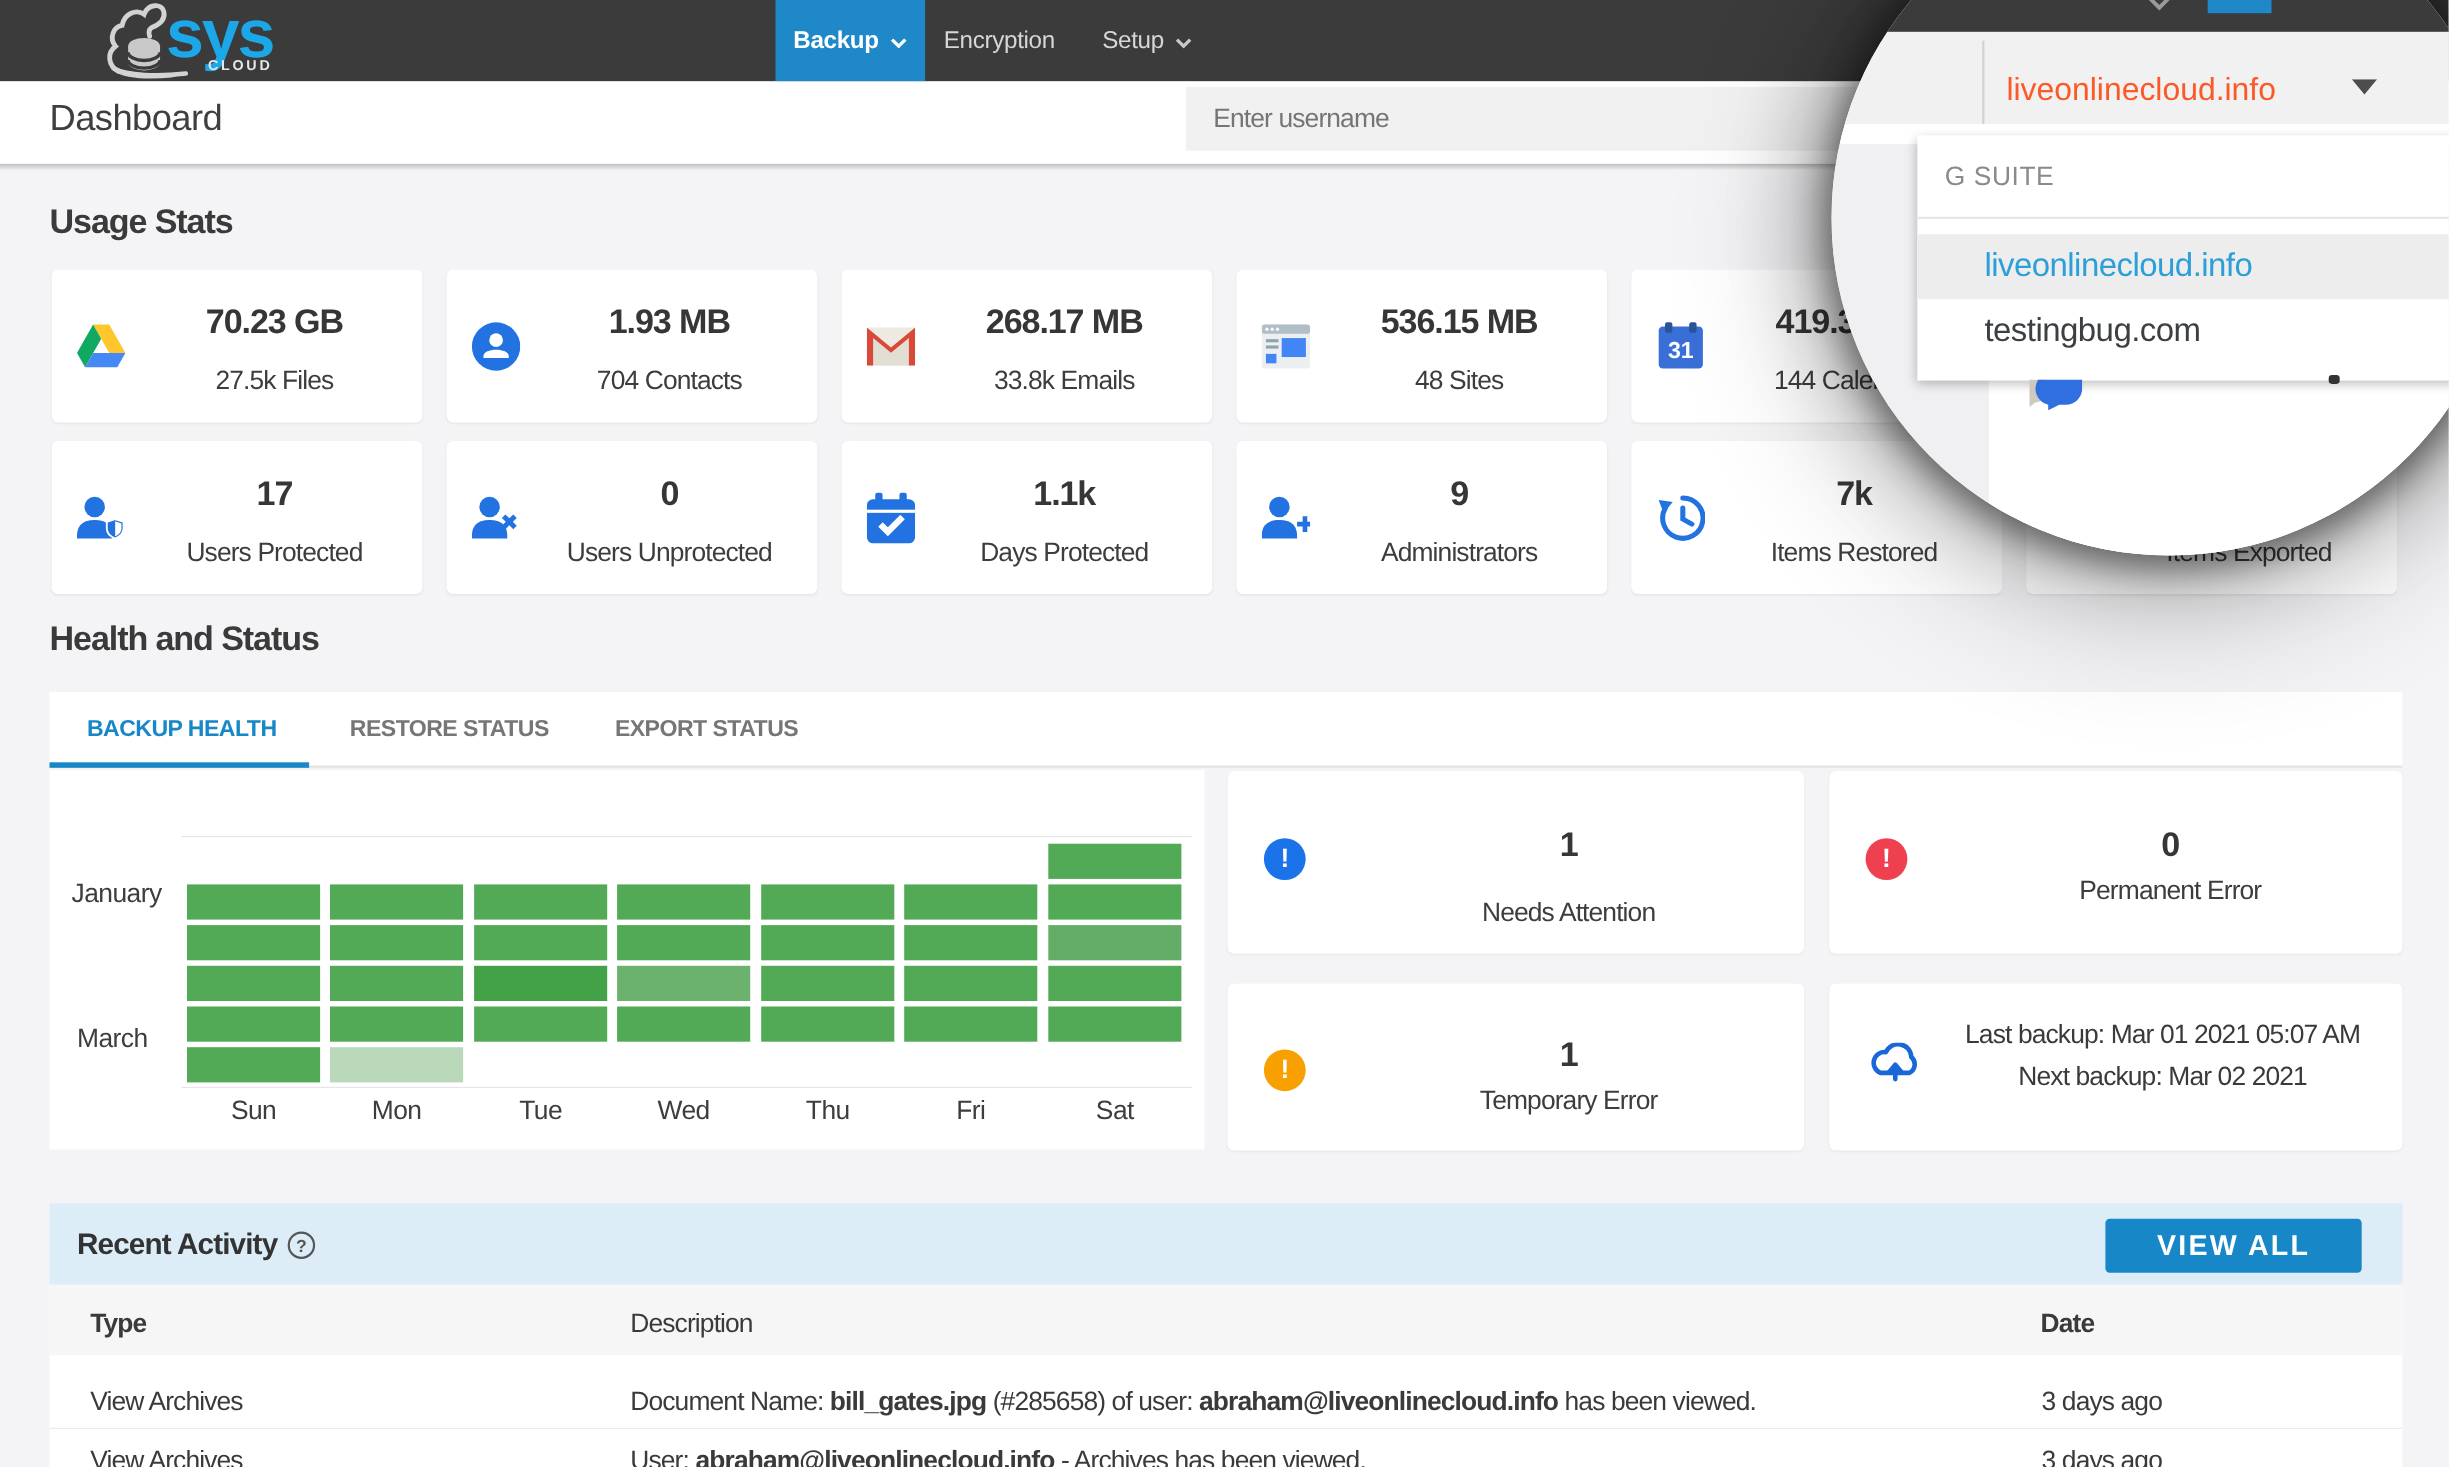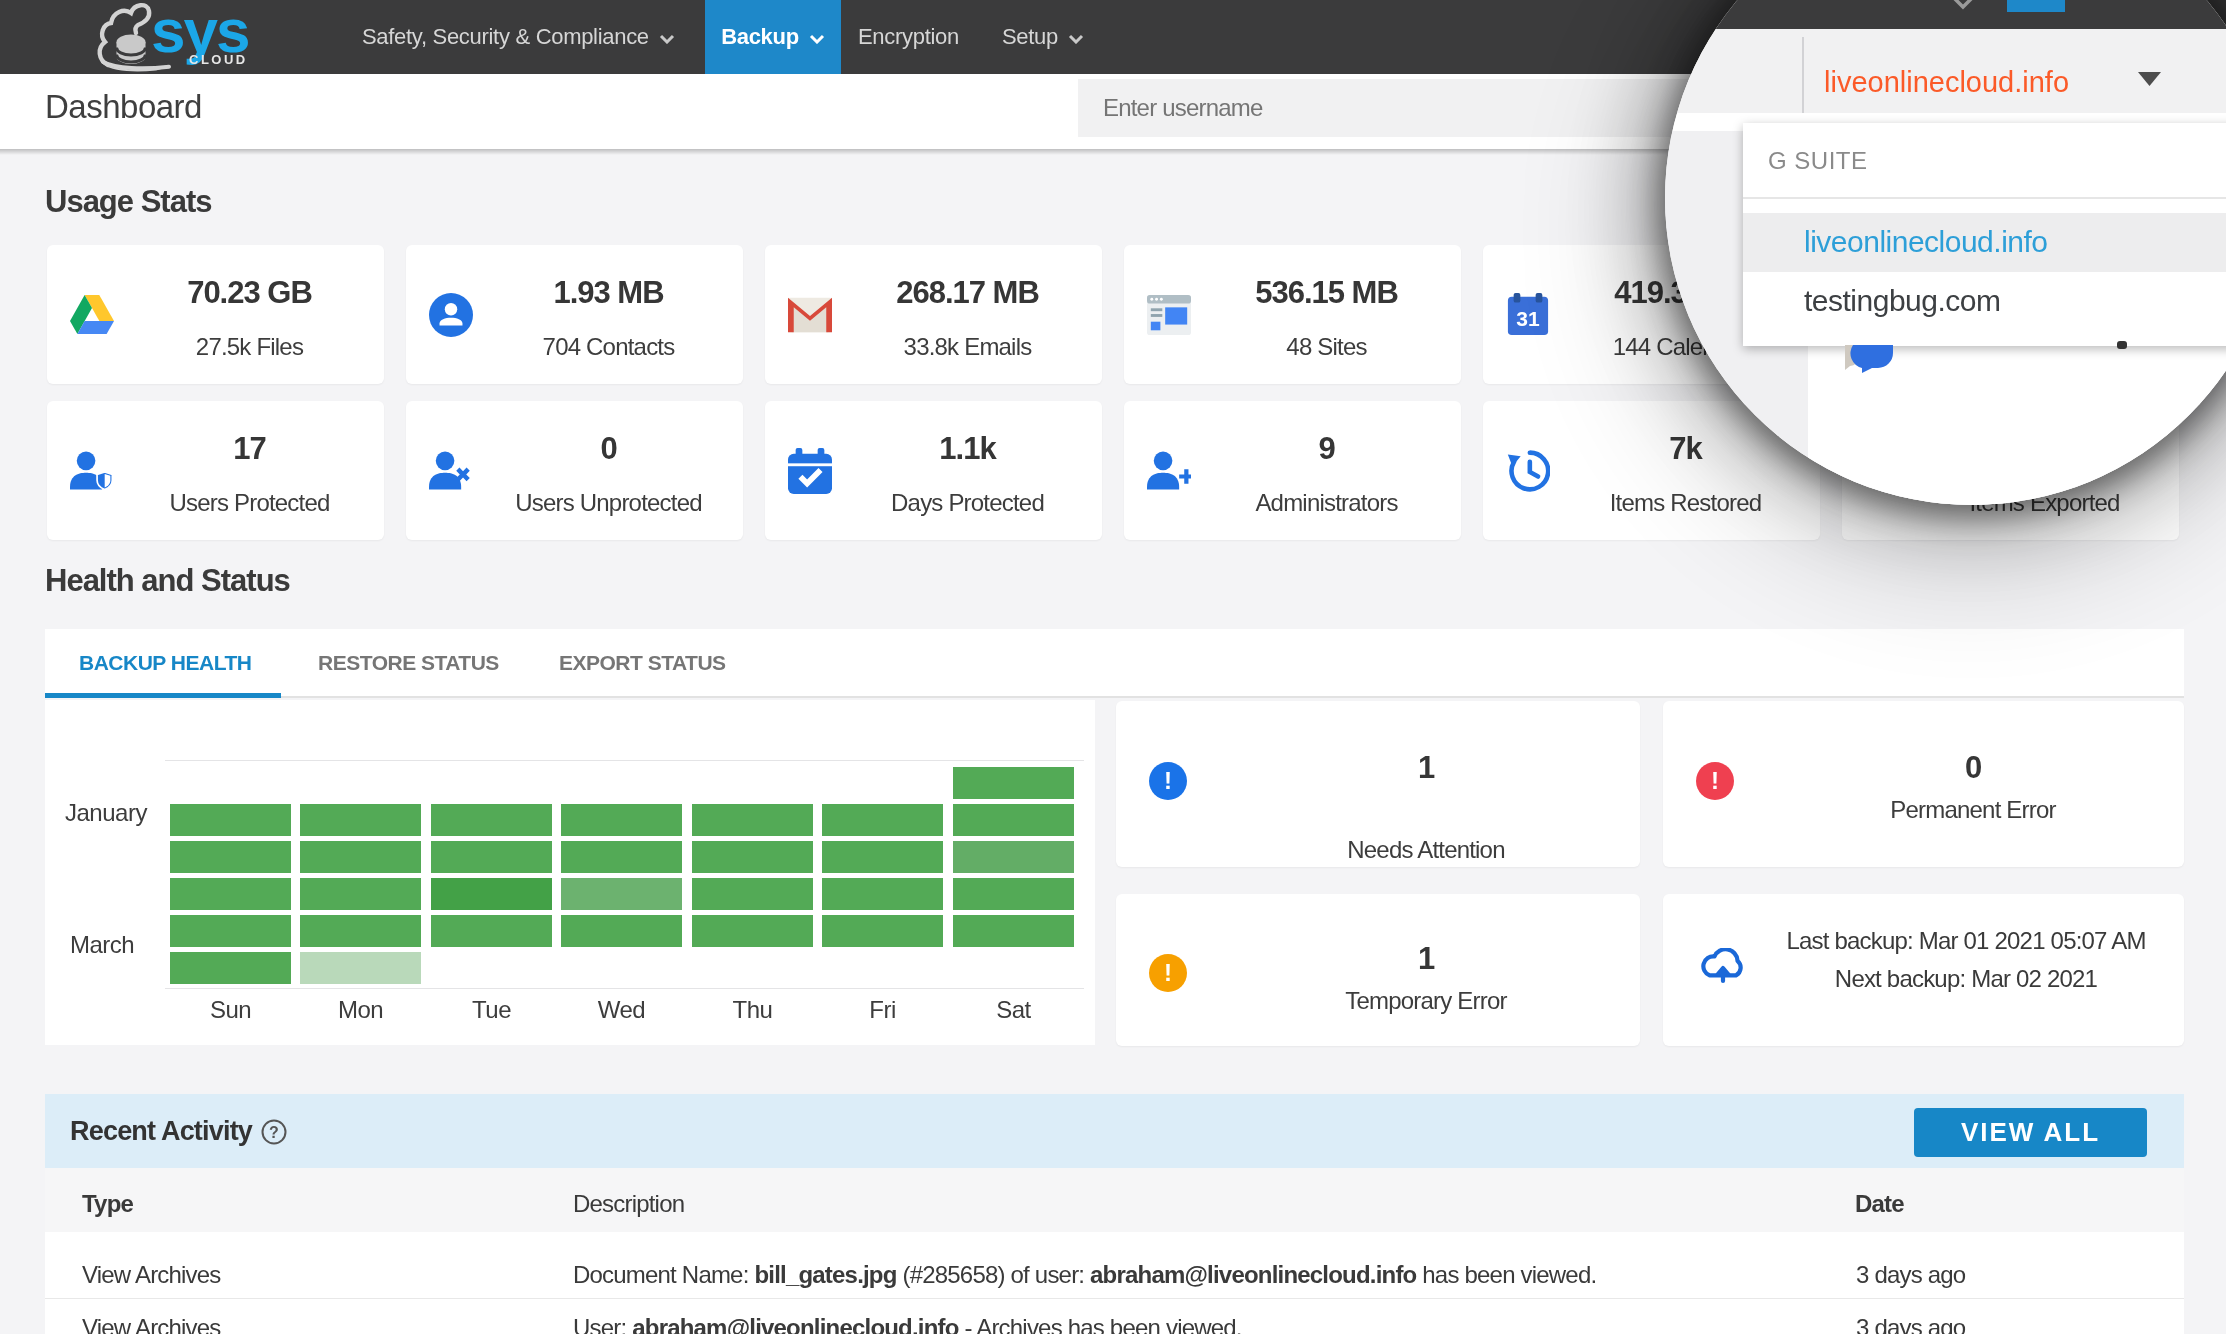--- a/index.html
+++ b/index.html
@@ -68,25 +68,20 @@
     <path d="M12 65 C 2 60, 1 48, 9 42 C 3 35, 7 24, 15 23 C 17 12, 28 8, 35 13 C 38 4, 51 2, 53 11 C 54.5 19, 47 23, 42 25 C 39 27, 39 30, 40 33" fill="none" stroke="#d3d3d3" stroke-width="4.4" stroke-linecap="round"></path>
     <path d="M7 64 C 22 70.5, 48 70.5, 71 67.5 L 60 70.5 C 38 72.5, 16 71.5, 7 64 Z" fill="#d3d3d3"></path>
     <path d="M7 62 C 20 69, 48 69.5, 73 66.8" fill="none" stroke="#d3d3d3" stroke-width="4" stroke-linecap="round"></path>
     <ellipse cx="35" cy="42" rx="14.5" ry="7.5" fill="#c9c9c9"></ellipse>
     <path d="M20.5 42 V 56.5 a 14.5 7.5 0 0 0 29 0 V 42 Z" fill="#c9c9c9"></path>
     <path d="M20.5 47.5 a 14.5 7.5 0 0 0 29 0" fill="none" stroke="#3b3b3c" stroke-width="3"></path>
     <path d="M20.5 54.5 a 14.5 7.5 0 0 0 29 0" fill="none" stroke="#3b3b3c" stroke-width="3"></path>
     <text x="55" y="52" font-family="Liberation Sans, sans-serif" font-size="62" font-weight="bold" letter-spacing="-2" fill="#1ba7e8">sys</text>
     <text x="93" y="64" font-family="Liberation Sans, sans-serif" font-size="13" font-weight="bold" letter-spacing="2.5" fill="#e6e6e6">CLOUD</text>
   </svg>
-  <div class="navitem" style="left:362px;">Safety, Security &amp; Compliance
-    <svg class="navcaret" width="16" height="10" viewBox="0 0 16 10">
-        <path d="M2 2l6 6 6-6" stroke="#c9c9c9" stroke-width="3" fill="none"></path>
-      </svg>
-  </div>
   <div class="navitem" id="navbackup" style="left:705px;width:136px;">Backup
     <svg class="navcaret" width="16" height="10" viewBox="0 0 16 10">
         <path d="M2 2l6 6 6-6" stroke="#fff" stroke-width="3" fill="none"></path>
       </svg>
   </div>
   <div class="navitem" style="left:858px;">Encryption</div>
   <div class="navitem" style="left:1002px;">Setup
     <svg class="navcaret" width="16" height="10" viewBox="0 0 16 10">
         <path d="M2 2l6 6 6-6" stroke="#c9c9c9" stroke-width="3" fill="none"></path>
       </svg>
@@ -293,21 +288,21 @@
 <div class="daylab" style="left:822px;">Fri</div>
 <div class="daylab" style="left:953px;">Sat</div>
 
 <div class="scard" style="left:1116px;top:701px;width:524px;height:166px;"></div>
 <div class="scard" style="left:1663px;top:701px;width:521px;height:166px;"></div>
 <div class="scard" style="left:1116px;top:894px;width:524px;height:152px;"></div>
 <div class="scard" style="left:1663px;top:894px;width:521px;height:152px;"></div>
 
 <div class="sic" style="left:1149px;top:762px;background:#1a73e8;">!</div>
 <div class="snum" style="left:1236px;top:750px;width:380px;">1</div>
-<div class="slab" style="left:1236px;top:836px;width:380px;">Needs Attention</div>
+<div class="slab" style="left:1236px;top:816px;width:380px;">Needs Attention</div>
 
 <div class="sic" style="left:1696px;top:762px;background:#ef4050;">!</div>
 <div class="snum" style="left:1783px;top:750px;width:380px;">0</div>
 <div class="slab" style="left:1783px;top:796px;width:380px;">Permanent Error</div>
 
 <div class="sic" style="left:1149px;top:954px;background:#f7a000;">!</div>
 <div class="snum" style="left:1236px;top:941px;width:380px;">1</div>
 <div class="slab" style="left:1236px;top:987px;width:380px;">Temporary Error</div>
 
 <svg class="abs" style="left:1697px;top:948px;" width="52" height="37" viewBox="0 0 52 37">

